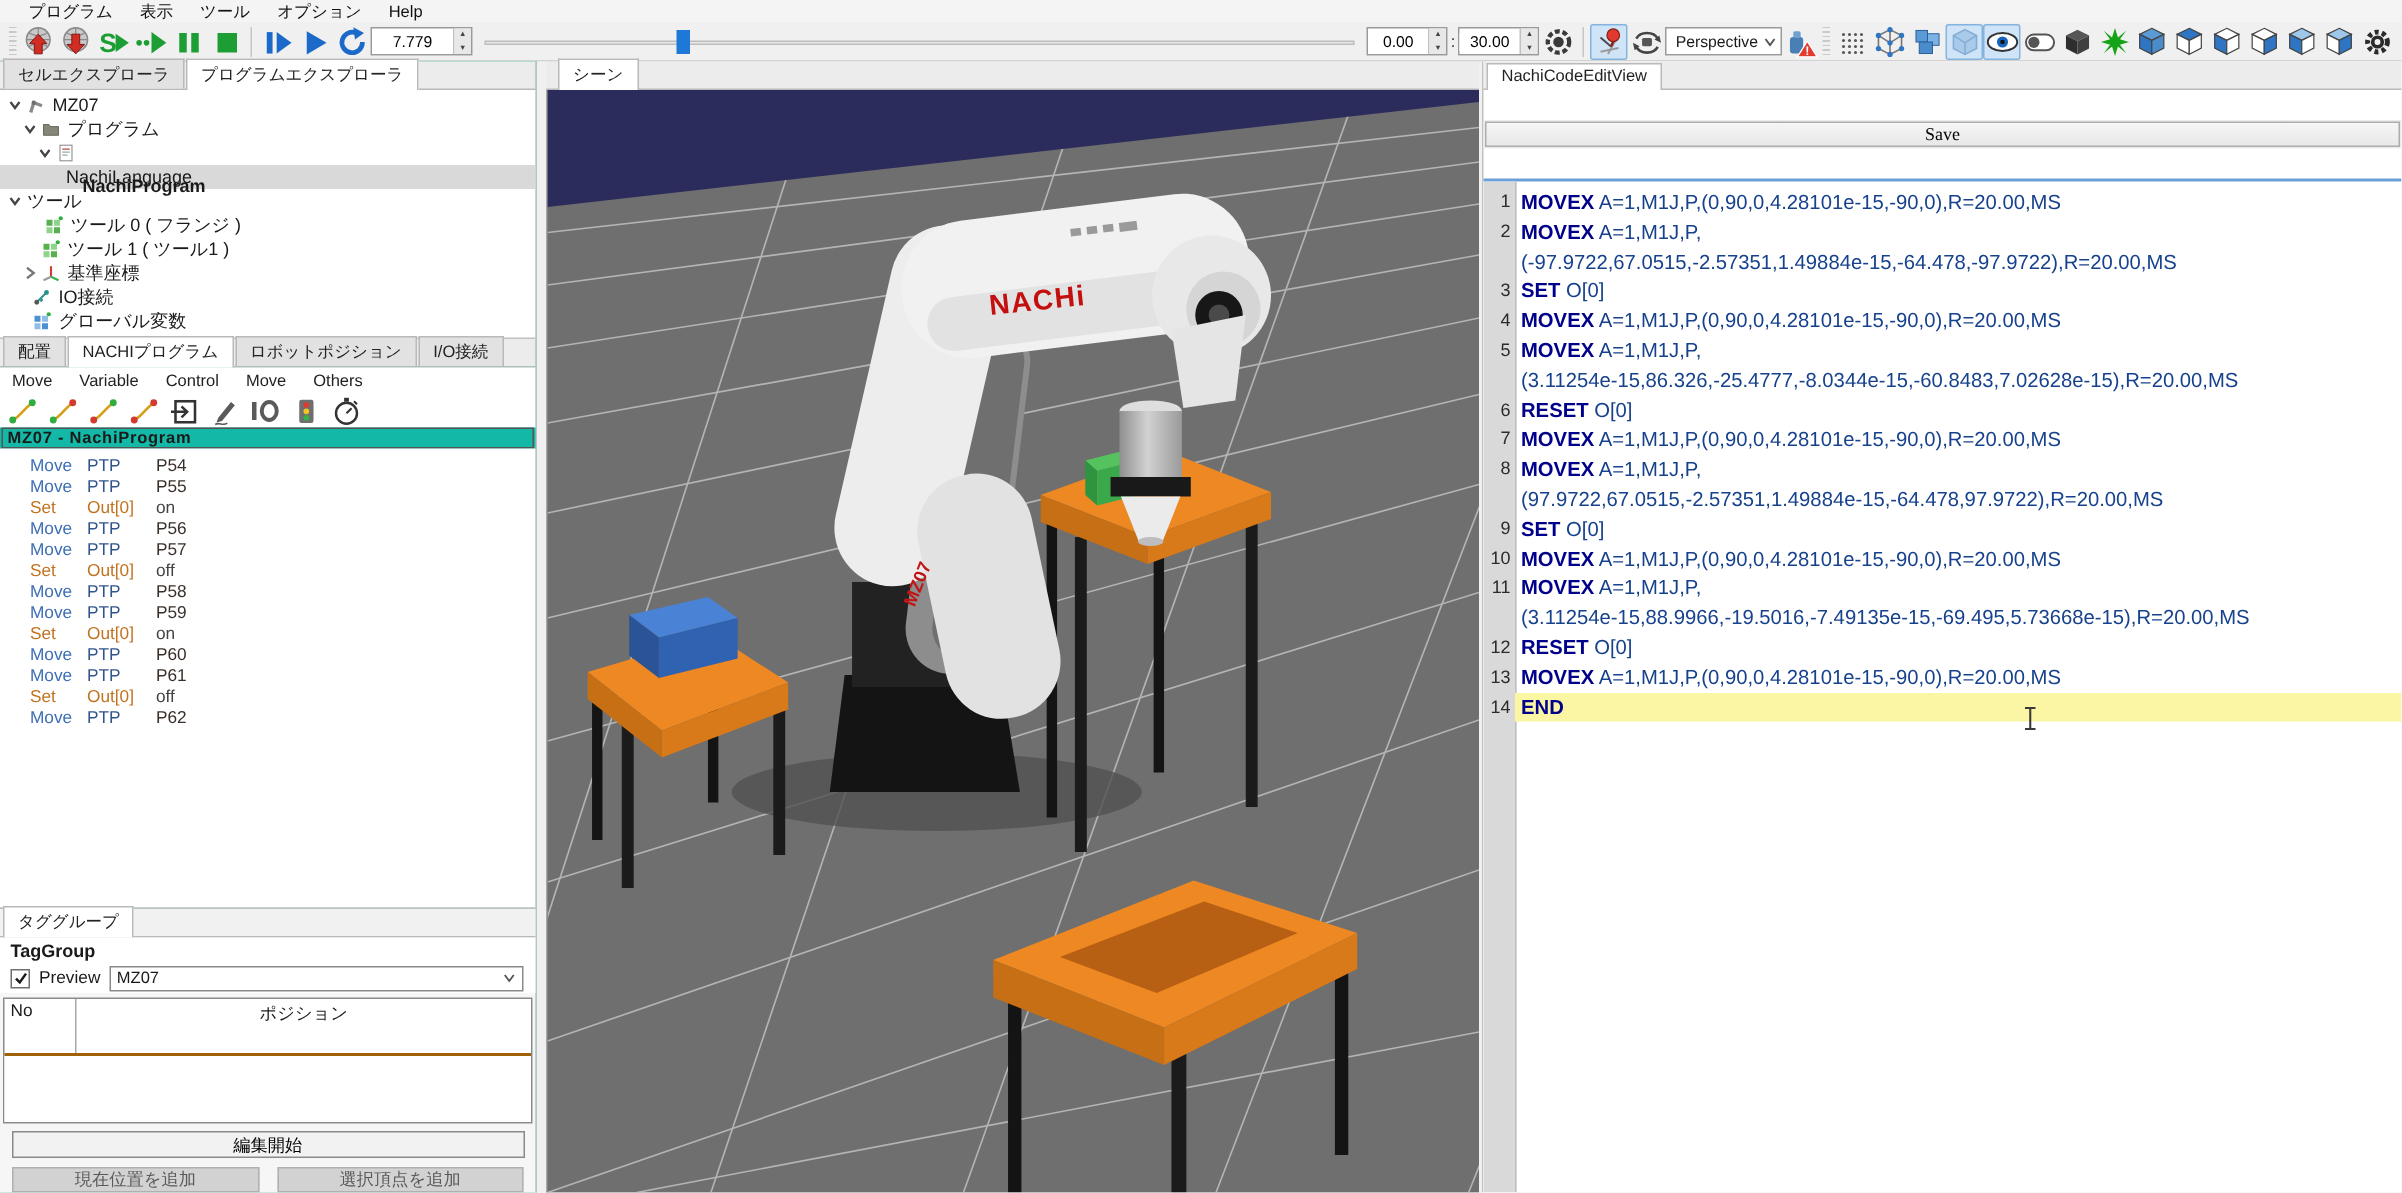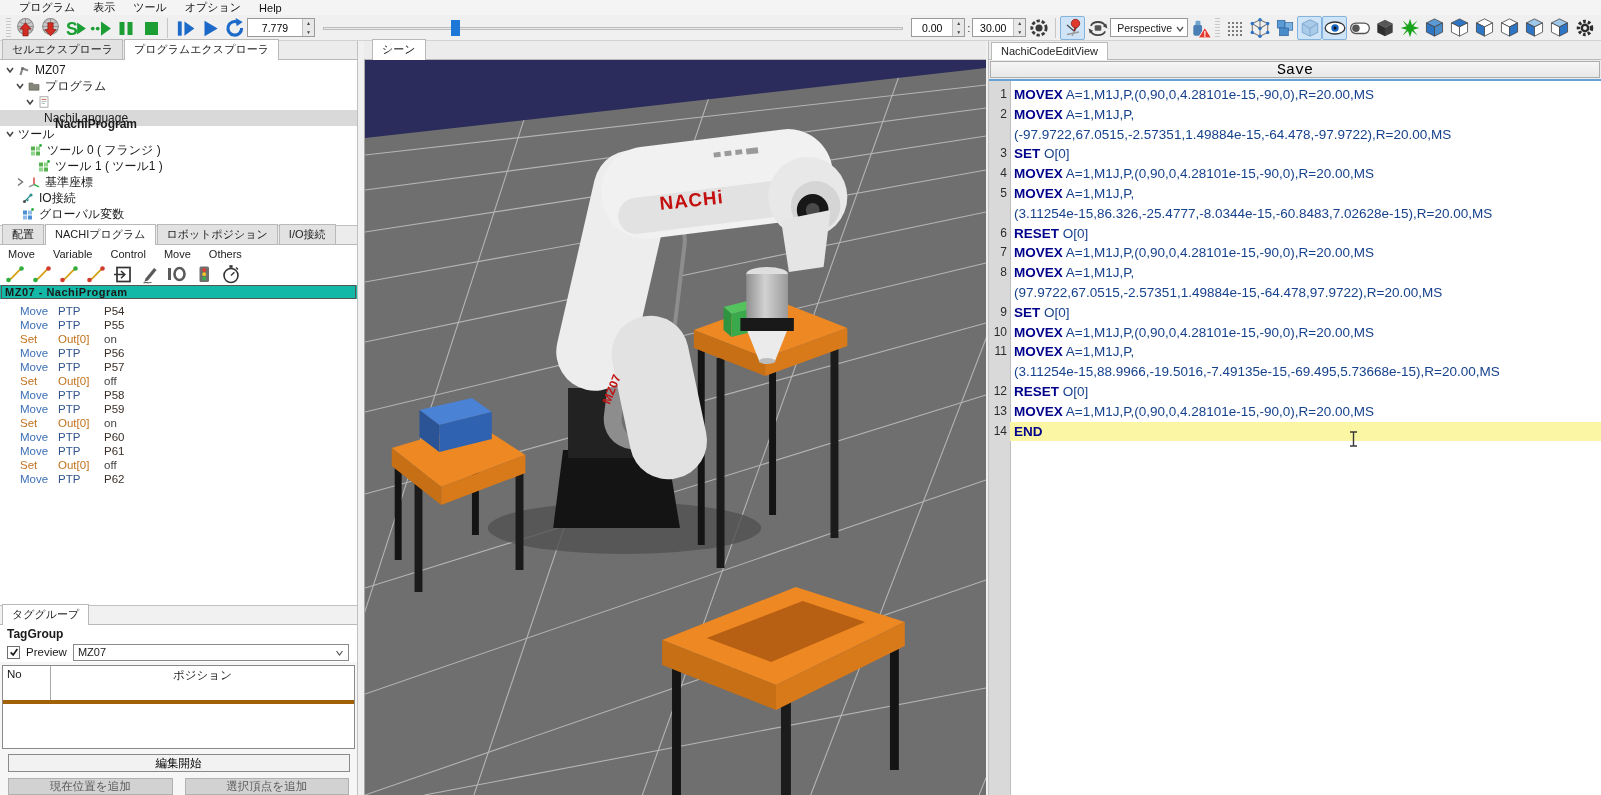--- a/index.html
+++ b/index.html
@@ -59,38 +59,38 @@
   .prow .pc-cmd.set-c, .prow .pc-type.set-c { color:#c2721f; }
   .prow .pc-arg.onoff-c { color:#444; }
 
   .tag-section { flex:0 0 auto; border-top:1px solid #c0c0c0; background:#f6f6f6; }
   .tag-title { font-size:12px; font-weight:bold; padding:2px 0 1px 7px; background:#fff; }
   .preview-row { height:20px; display:flex; align-items:center; padding-left:7px; gap:6px; background:#fff; }
   .cb { width:13px; height:13px; border:1px solid #707070; background:#fff; display:flex; align-items:center; justify-content:center; }
   .preview-label { font-size:11.5px; }
   .preview-dd { flex:1; margin-right:8px; height:17px; border:1px solid #8a8a8a; background:#fff; display:flex; align-items:center; font-size:11px; padding:0 4px; justify-content:space-between; }
   .tag-table { margin:3px 2px 0 2px; border:1px solid #8a8a8a; height:84px; background:#fff; display:flex; flex-direction:column; }
-  .tag-thead { display:flex; border-bottom:4px solid #a16207; height:38px; }
+  .tag-thead { display:flex; border-bottom:2px solid #a16207; height:38px; }
   .tag-th-no { width:48px; border-right:1px solid #a8a8a8; font-size:11.5px; padding:2px 0 0 4px; }
   .tag-th-pos { flex:1; font-size:11.5px; text-align:center; padding-top:2px; }
   .tag-tbody { flex:1; background:#fff; }
   .btn { border:1px solid #8a8a8a; background:#f2f2f2; font-size:11.5px; font-family:"Liberation Sans",sans-serif; }
   .edit-btn { display:block; width:342px; margin:5px auto 0; height:18px; }
   .tag-btn-row { display:flex; gap:12px; padding:6px 8px 0; }
   .tag-btn-row .btn { flex:1; height:17px; background:#d2d2d2; color:#5a5a5a; border-color:#b0b0b0; }
 
   
   .center-col { flex:1 1 auto; display:flex; flex-direction:column; min-width:0; }
   .viewport { flex:1; position:relative; background:#6f6f6f; border-left:1px solid #a8a8a8; }
   .viewport svg { display:block; width:100%; height:100%; }
 
   
-  .right-col { width:613px; flex:0 0 auto; display:flex; flex-direction:column; background:#fff; border-left:1px solid #c0c0c0; }
+  .right-col { width:613px; flex:0 0 auto; display:flex; flex-direction:column; background:#fff; border-left:1px solid #c0c0c0;gap:20px; }
   .save-row { height:19px; background:#ececec; padding:1px 1px; }
-  .save-btn { width:100%; height:17px; border:1px solid #adadad; background:linear-gradient(#f6f6f6,#e8e8e8); font-size:15px; font-family:Liberation Mono, monospace; }
+  .save-btn { width:100%; height:17px; border:1px solid #adadad; background:linear-gradient(#f6f6f6,#e8e8e8); font-size:12px; font-family:Liberation Serif, serif; }
   .code-area { flex:1; position:relative; background:#fff; border-top:2px solid #6aa0d8; overflow:hidden; padding-top:4px; }
   .code-area::before { content:""; position:absolute; left:0; top:0; bottom:0; width:21px; background:#d9d9d9; border-right:1px solid #bfbfbf; }
   .code-line { display:flex; position:relative; }
   .code-line .ln { width:21px; flex:0 0 auto; text-align:right; padding-right:3px; font-size:12px; color:#2b2b2b; line-height:19.8px; position:relative; z-index:1; }
   .code-line .body { flex:1; font-size:13.5px; line-height:19.8px; padding-left:4px; color:#16418c; white-space:nowrap; }
   .code-line .kw { font-weight:bold; color:#00008b; }
   .code-line .wrap { display:block; }
   .code-line .wrap:empty { display:none; }
   .code-line.hl .body { background:#faf6a3; }
   .text-cursor { position:absolute; width:9px; height:16px; z-index:3; }
@@ -485,21 +485,21 @@
               <svg viewBox="0 0 12 12" width="12" height="12">
                 <rect x="1" y="2.5" width="4" height="4" fill="#56b14e"></rect>
                 <rect x="6" y="2.5" width="4" height="4" fill="#8ed489"></rect>
                 <rect x="1" y="7.5" width="4" height="4" fill="#8ed489"></rect>
                 <rect x="6" y="7.5" width="4" height="4" fill="#56b14e"></rect>
                 <circle cx="10.5" cy="1.5" r="1.4" fill="#2fae3f"></circle>
               </svg>
             </span>
           <span>ツール 0 ( フランジ )</span>
         </div>
-        <div class="trow" style="padding-left:38px">
+        <div class="trow" style="padding-left:28px">
           <span class="nicon">
               <svg viewBox="0 0 12 12" width="12" height="12">
                 <rect x="1" y="2.5" width="4" height="4" fill="#56b14e"></rect>
                 <rect x="6" y="2.5" width="4" height="4" fill="#8ed489"></rect>
                 <rect x="1" y="7.5" width="4" height="4" fill="#8ed489"></rect>
                 <rect x="6" y="7.5" width="4" height="4" fill="#56b14e"></rect>
                 <circle cx="10.5" cy="1.5" r="1.4" fill="#2fae3f"></circle>
               </svg>
             </span>
           <span>ツール 1 ( ツール1 )</span>

